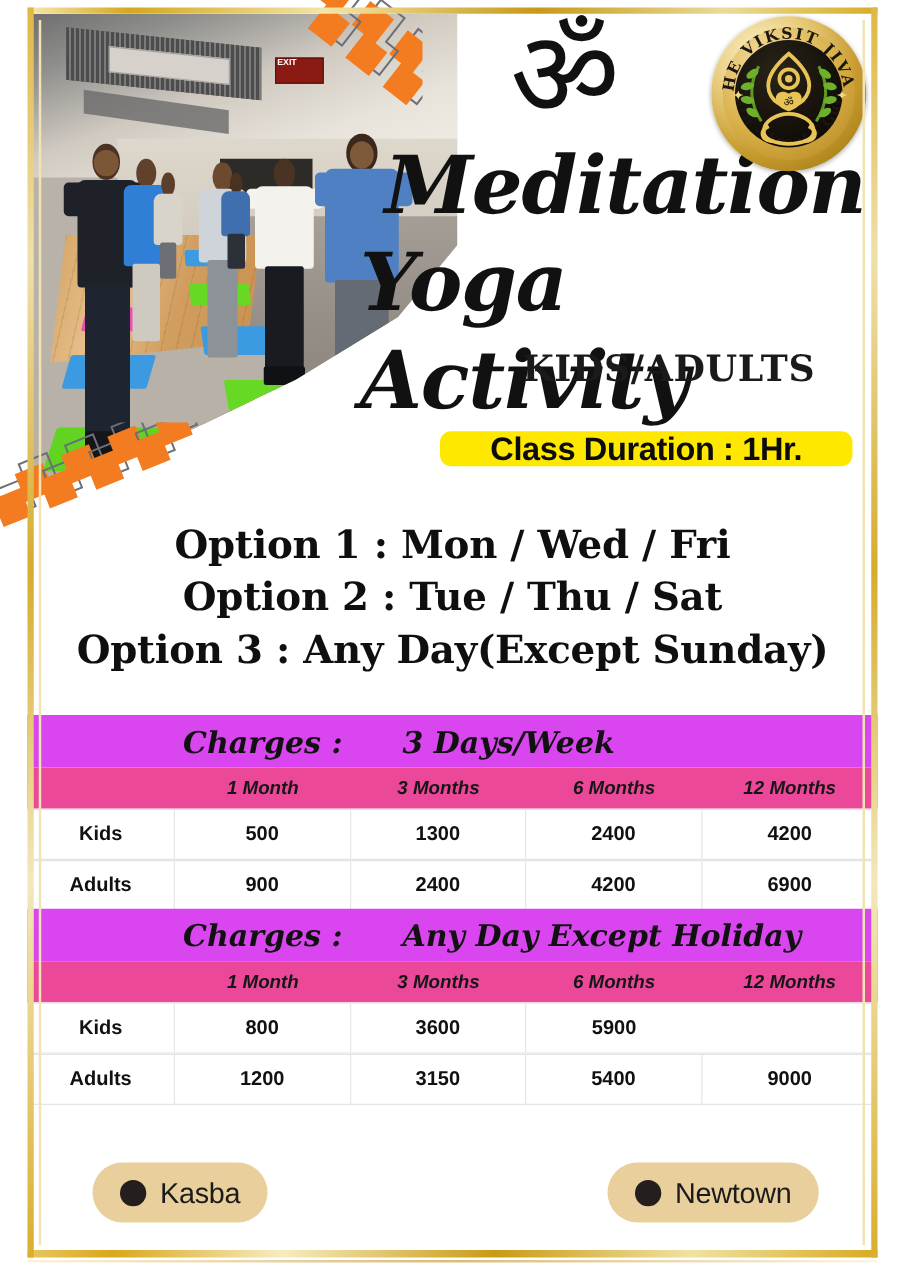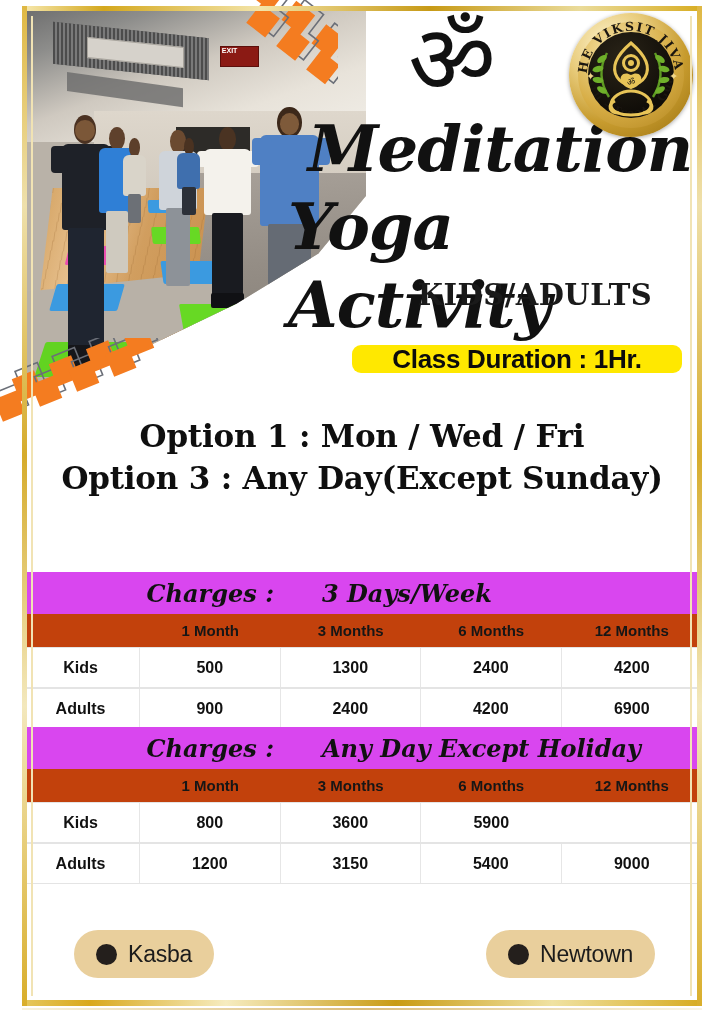--- a/index.html
+++ b/index.html
@@ -93,21 +93,21 @@
   
   .tbl{position:absolute;left:22px;width:680px;z-index:25;}
   .t1{top:572px;}
   .t2{top:727px;}
   .row{display:flex;width:100%;}
   .hdr{background:#d946ef;height:42px;align-items:center;}
   .hdr .hcell{font-family:"DejaVu Serif",serif;font-style:italic;font-weight:bold;font-size:24px;color:#111;
     display:flex;align-items:center;justify-content:center;height:42px;}
   .hdr .hcell.c1{width:280px;justify-content:flex-end;padding-right:28px;box-sizing:border-box;}
   .hdr .hcell.c2{flex:1;justify-content:flex-start;padding-left:20px;box-sizing:border-box;}
-  .sub{background:#c2410c;height:33px;}
+  .sub{background:#ec4899;height:33px;font-style:italic;}
   .sub .scell{font-family:"Liberation Sans",sans-serif;font-weight:bold;font-size:15px;color:#161616;
     display:flex;align-items:center;justify-content:center;height:33px;}
   .body-row{background:#ffffff;height:39px;border-top:1px solid #e4e4e4;border-bottom:1px solid #e4e4e4;}
   .body-row .bcell{font-family:"Liberation Sans",sans-serif;font-weight:bold;font-size:16px;color:#111;
     display:flex;align-items:center;justify-content:center;height:39px;border-right:1px solid #e6e6e6;box-sizing:border-box;}
   .body-row .bcell:last-child{border-right:none;}
   .col-label{width:118px;flex:none;}
   .col-d{width:140.5px;flex:none;}
 
   
@@ -284,20 +284,21 @@
   <div class="title1">Meditation</div>
   <div class="title2">Yoga Activity</div>
   <div class="subtitle">KIDS/ADULTS</div>
 
   <div class="duration">
     <span>Class Duration :  1Hr.</span>
   </div>
 
   <div class="options">
     <div class="opt">Option 1 :  Mon / Wed / Fri</div>
+    <div class="opt">Option 2 : Tue / Thu / Sat</div>
     <div class="opt">Option 3 : Any Day(Except Sunday)</div>
   </div>
 
   <div class="tbl t1">
     <div class="row hdr">
       <div class="hcell c1">Charges :</div>
       <div class="hcell c2">3 Days/Week</div>
     </div>
     <div class="row sub">
       <div class="scell col-label"></div>

